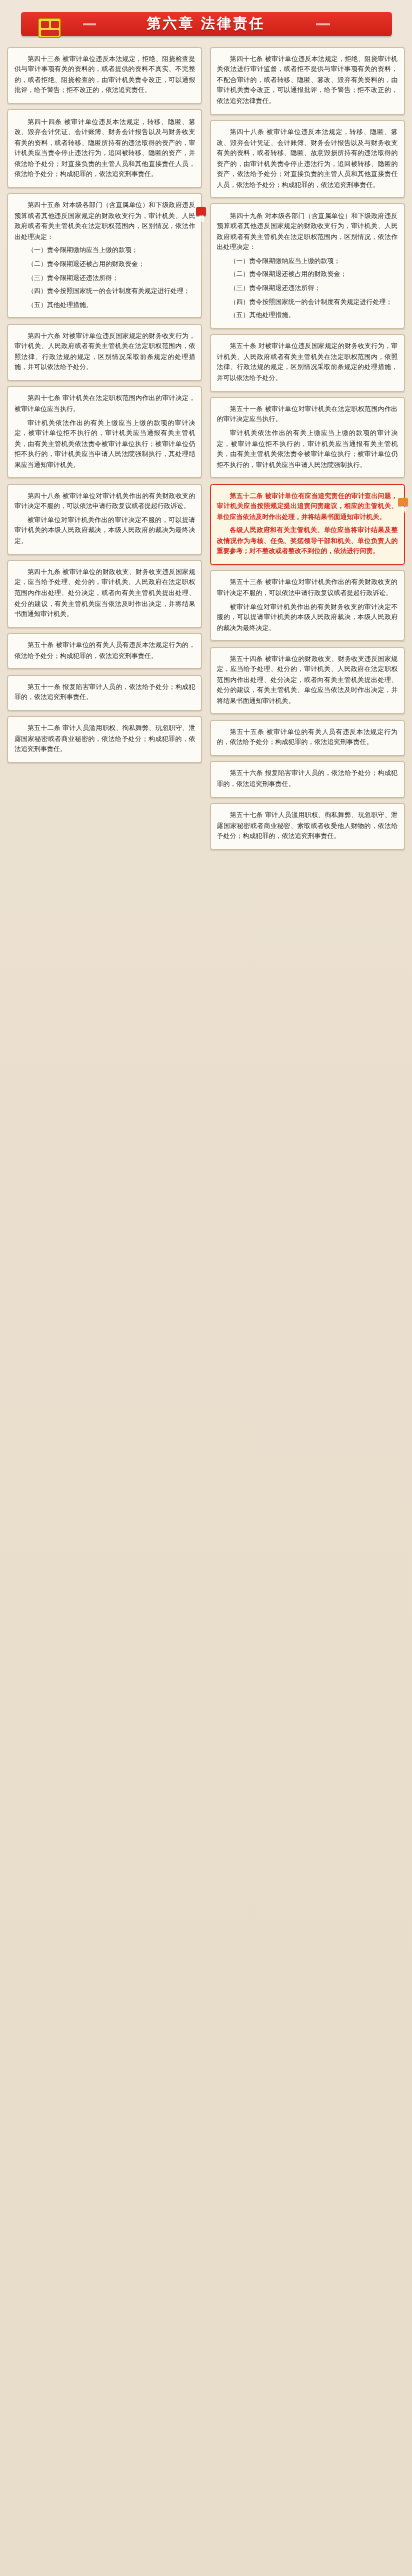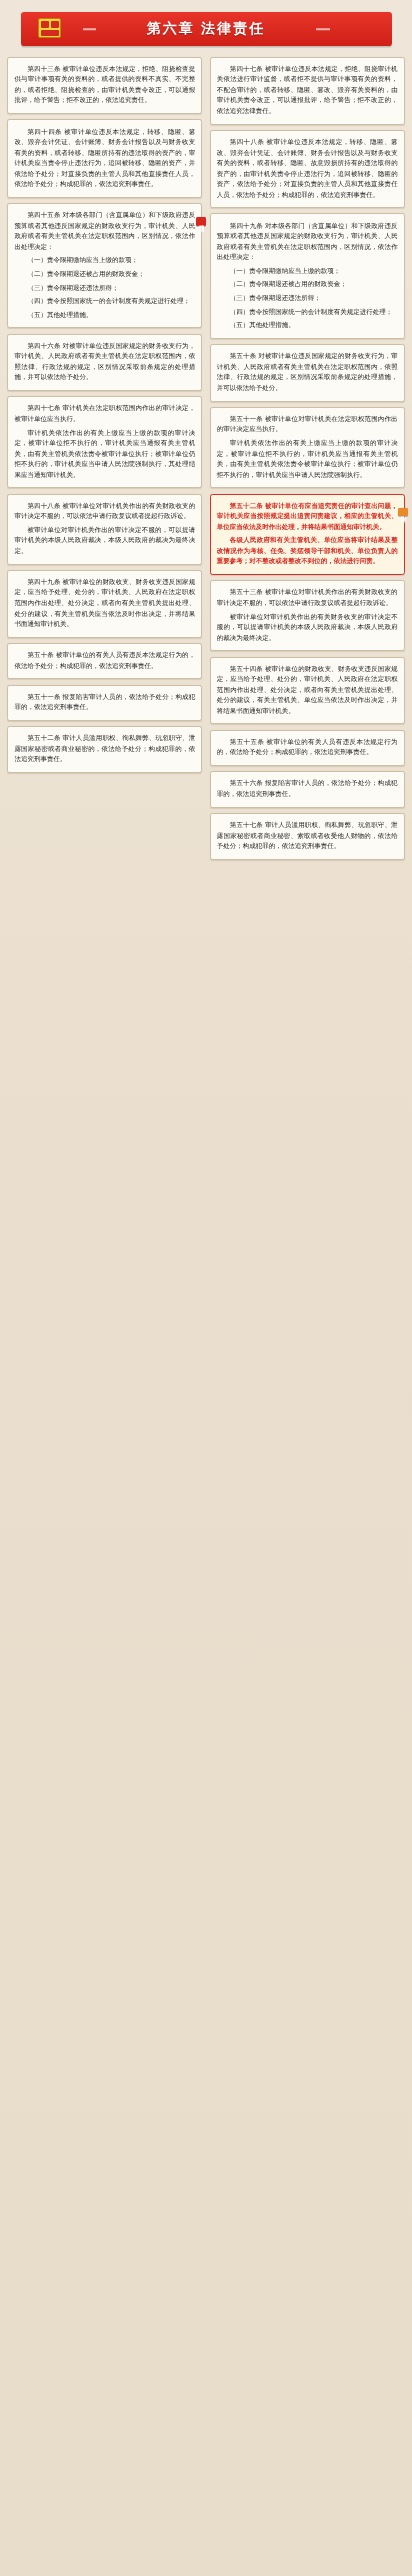--- a/index.html
+++ b/index.html
@@ -16,21 +16,21 @@
     width: 412px;
     min-height: 2904px;
     background: linear-gradient(180deg,#efe6d9 0%, #eadfce 40%, #e7dcc9 100%);
     padding: 9.3px 7.2px 20.6px 7.2px;
   }
   
   .banner {
     position: relative;
     margin: 3.1px auto 10.3px auto;
     width: 371px;
-    height: 34px;
+    height: 24px;
     background: linear-gradient(180deg,#e8352a 0%, #cf1f16 100%);
     border-radius: 3.1px;
     box-shadow: 0 1.5px 0 rgba(0,0,0,.18);
     display: flex;
     align-items: center;
     justify-content: center;
   }
   .banner::before, .banner::after {
     content: "";
     position: absolute;

